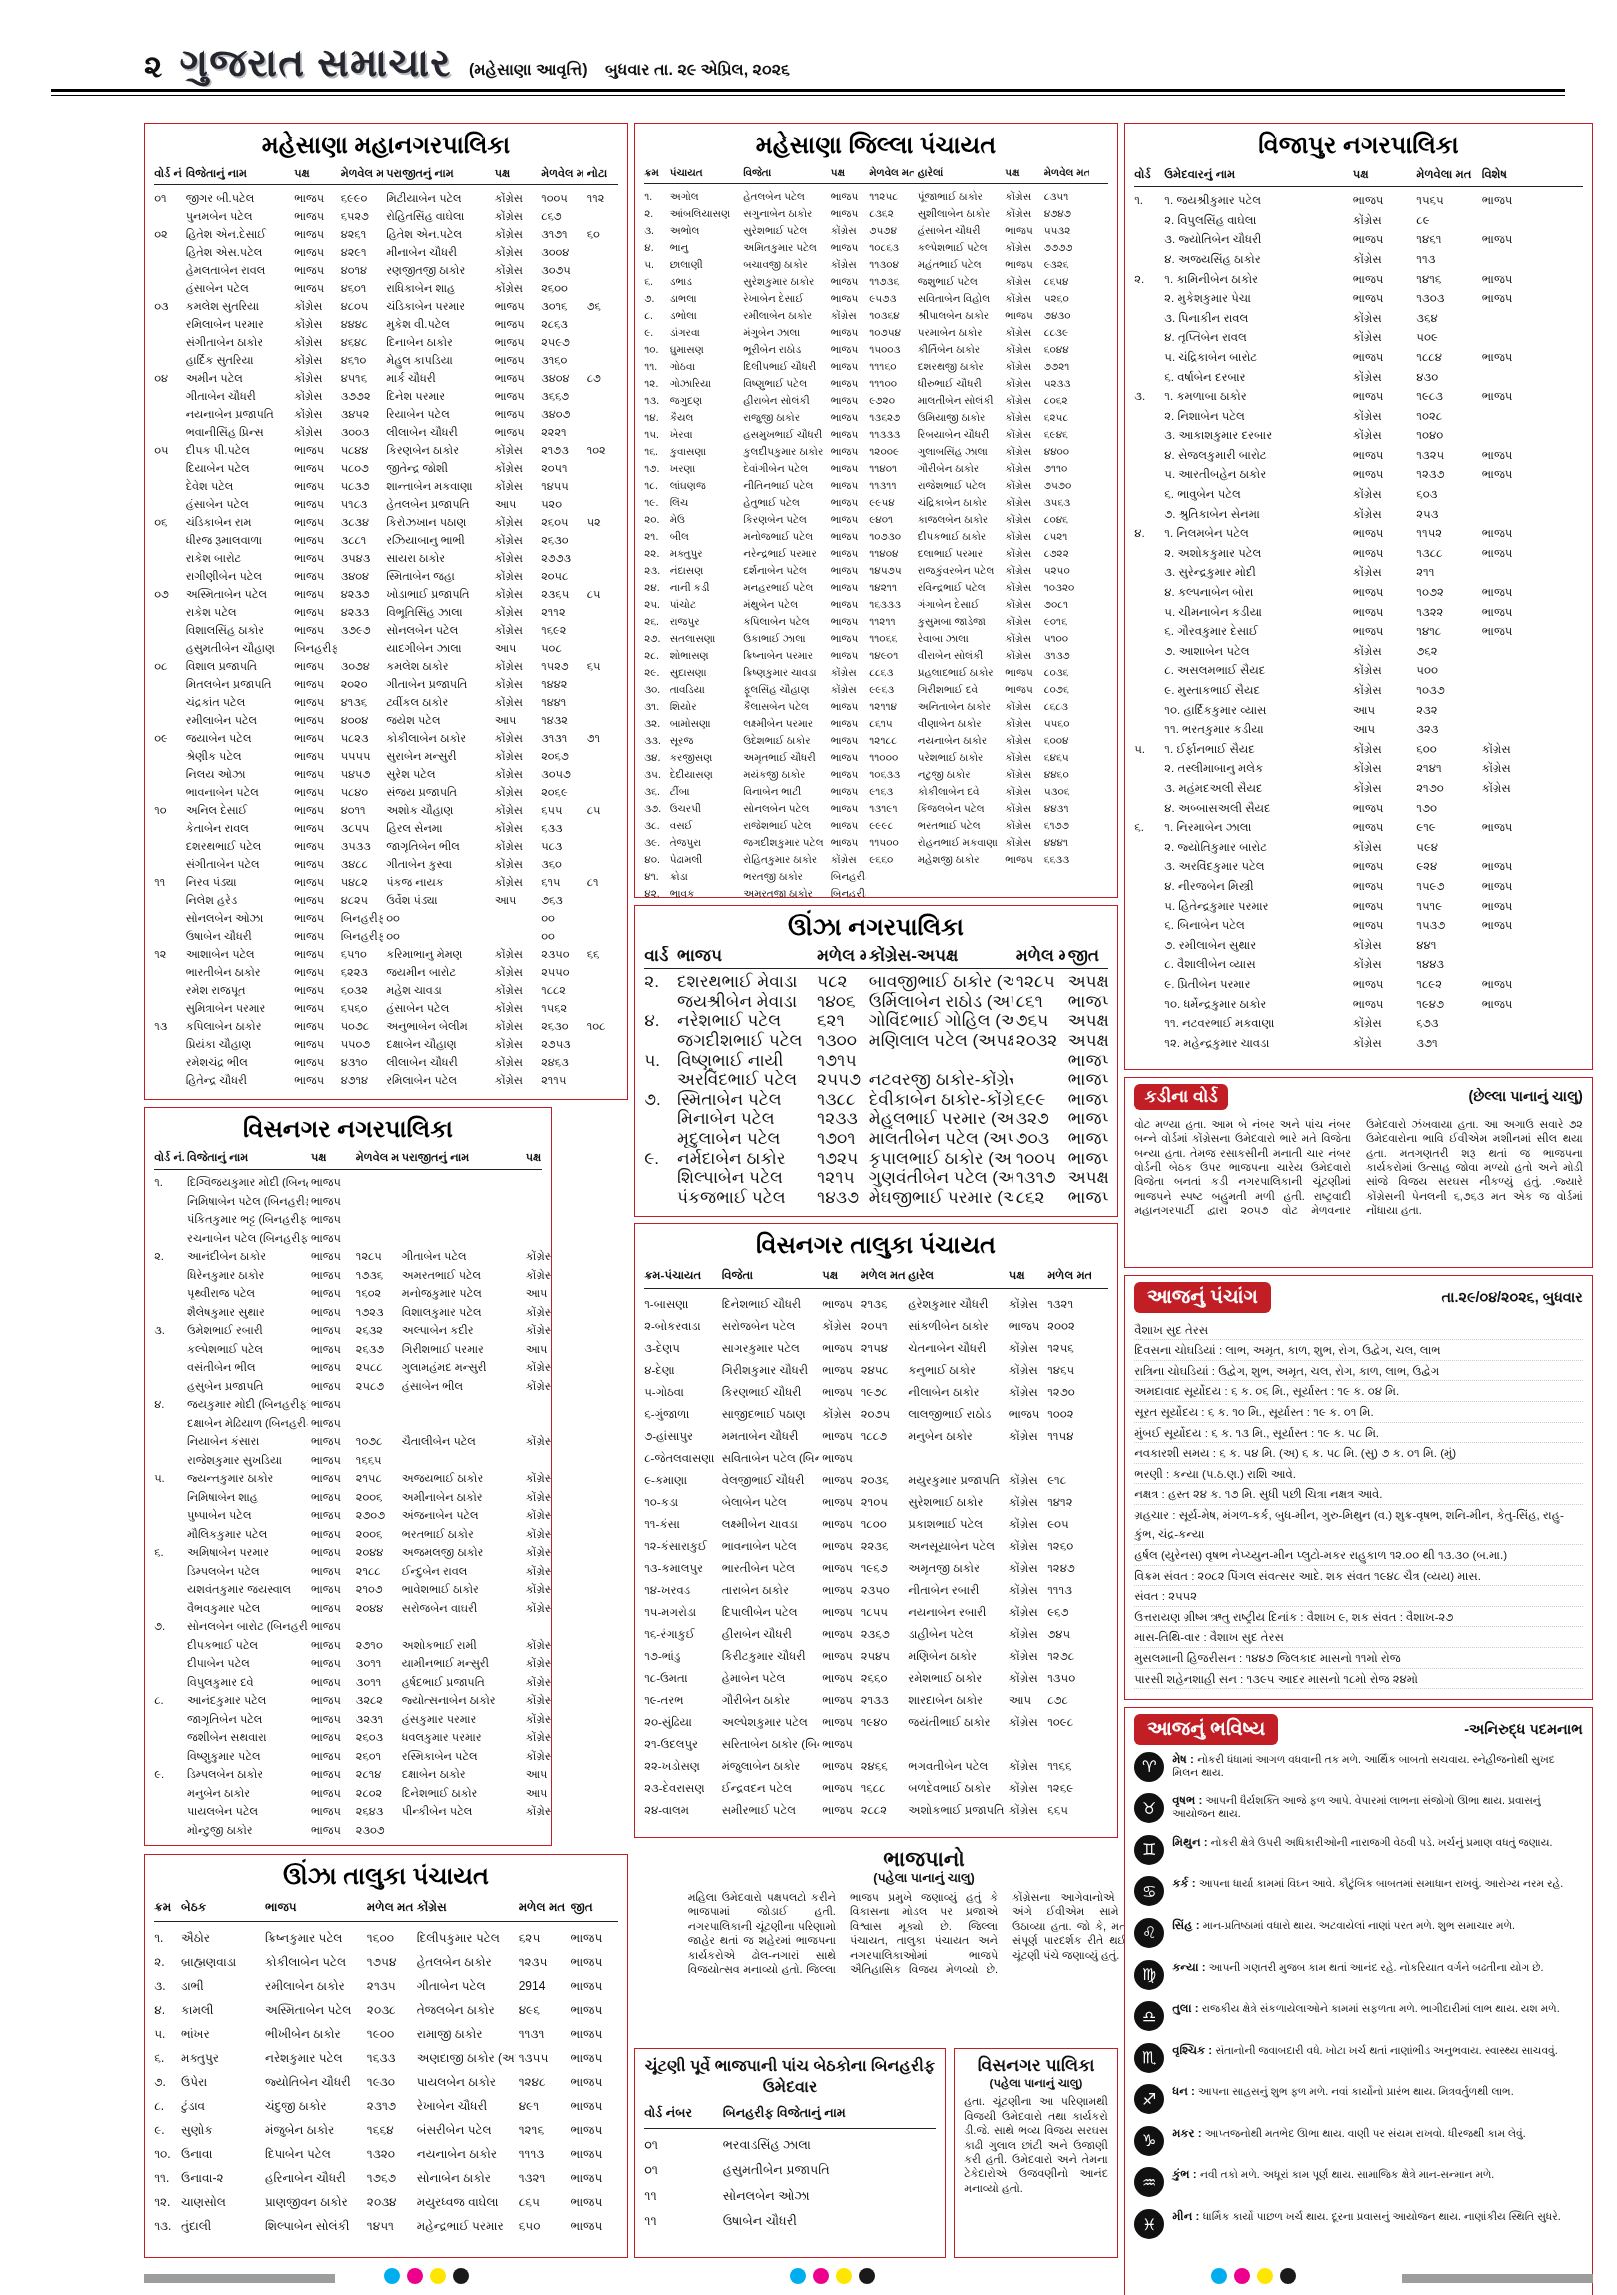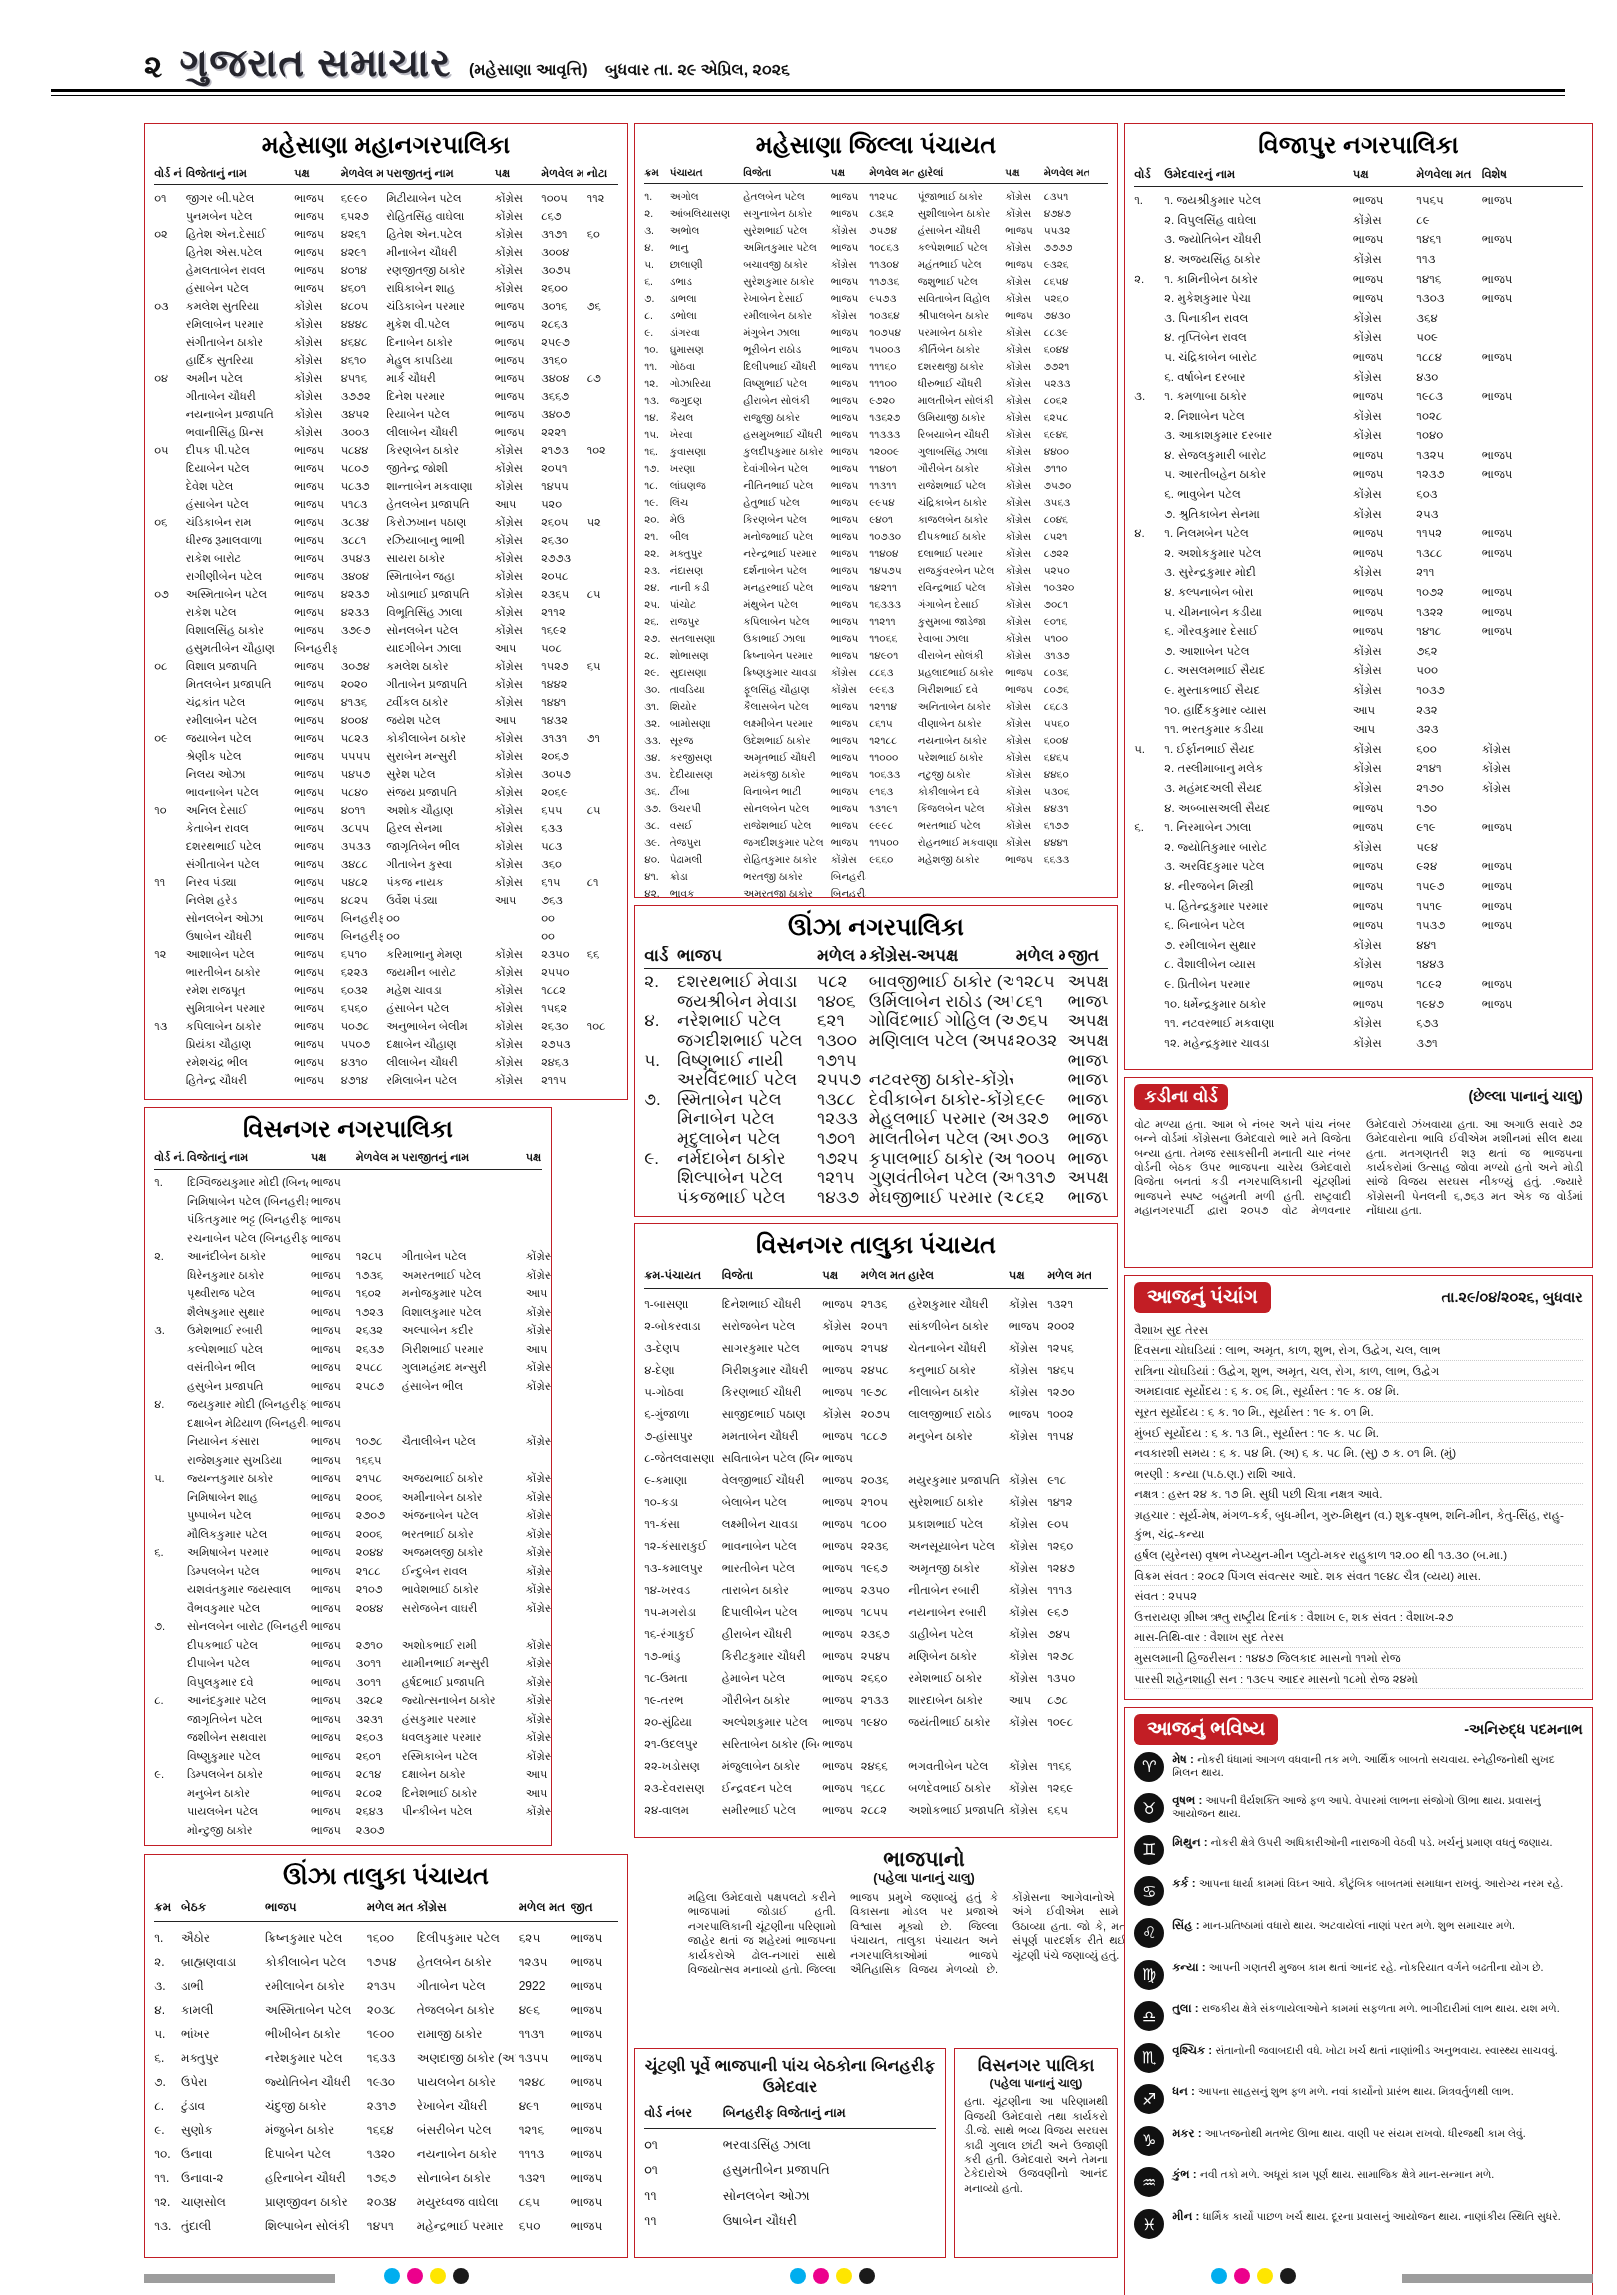--- a/index.html
+++ b/index.html
@@ -976,21 +976,21 @@
           <span class="tc">હેતલબેન ઠાકોર</span>
           <span class="tc">૧૨૩૫</span>
           <span class="tc">ભાજપ</span>
         </div>
         <div class="trow">
           <span class="tc">૩.</span>
           <span class="tc">ડાભી</span>
           <span class="tc">રમીલાબેન ઠાકોર</span>
           <span class="tc">૨૧૩૫</span>
           <span class="tc">ગીતાબેન પટેલ</span>
-          <span class="tc">2922</span>
+          <span class="tc">2914</span>
           <span class="tc">ભાજપ</span>
         </div>
         <div class="trow">
           <span class="tc">૪.</span>
           <span class="tc">કામલી</span>
           <span class="tc">અસ્મિતાબેન પટેલ</span>
           <span class="tc">૨૦૩૮</span>
           <span class="tc">તેજલબેન ઠાકોર</span>
           <span class="tc">૪૯૬</span>
           <span class="tc">ભાજપ</span>

